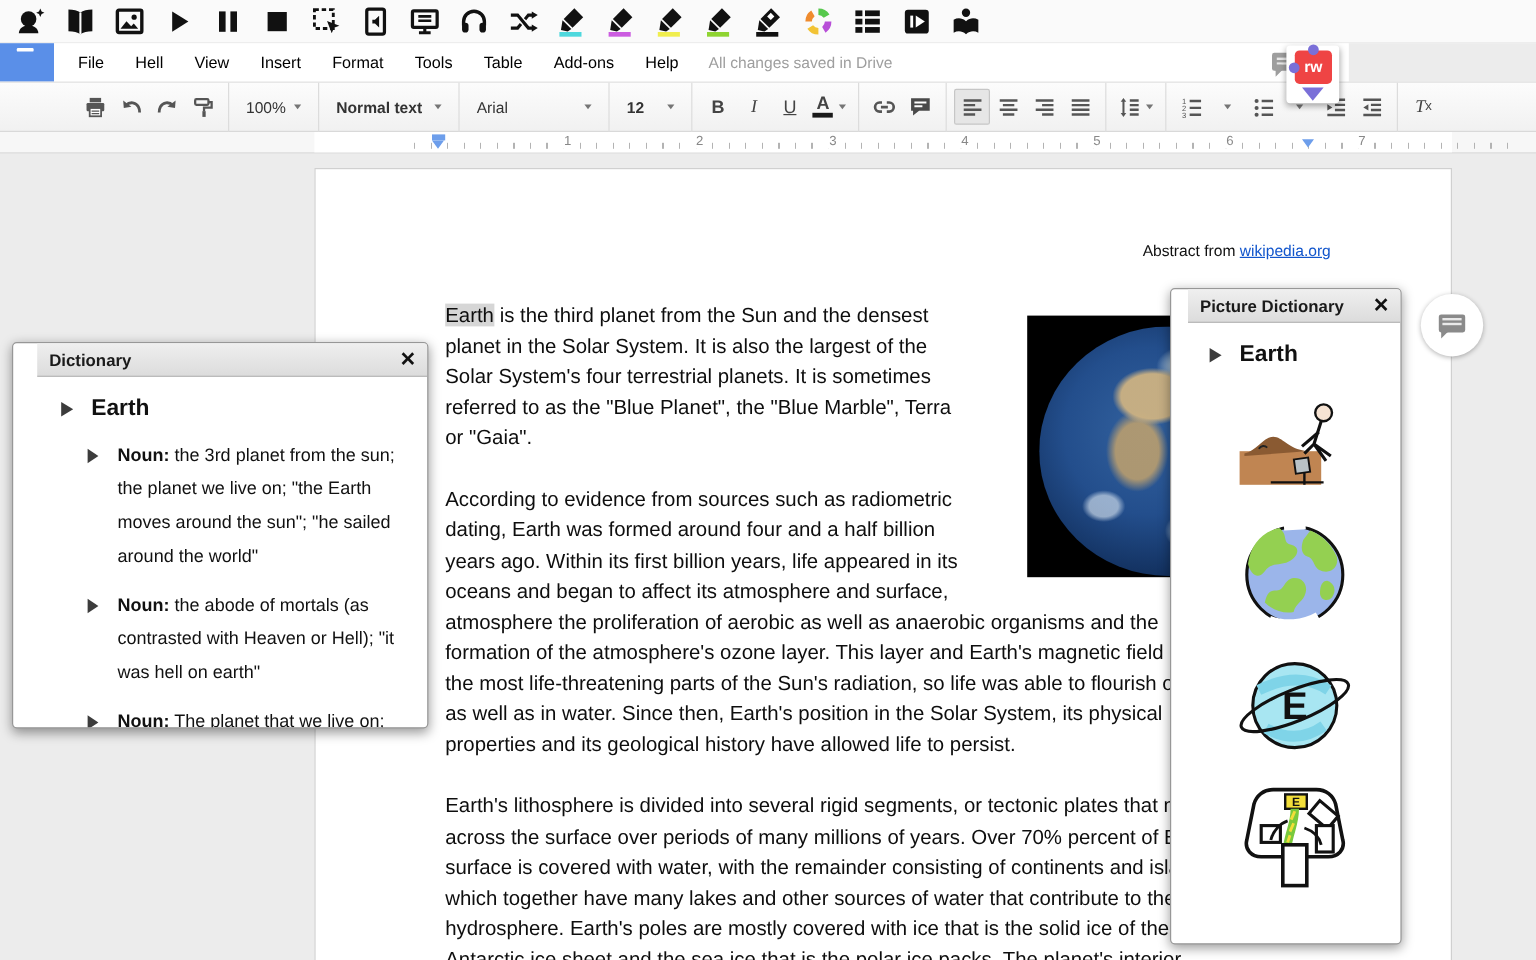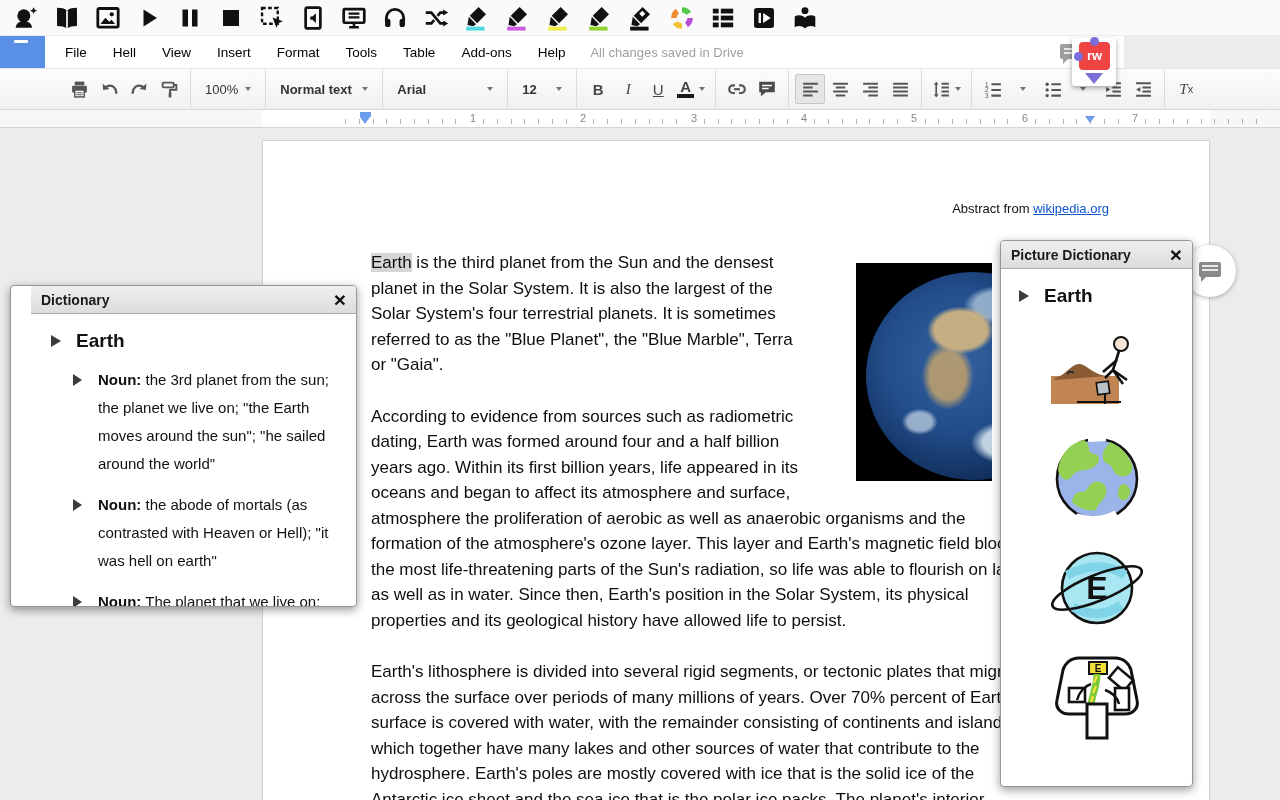--- a/index.html
+++ b/index.html
@@ -94,21 +94,21 @@
   .wordrow { display:flex; align-items:center; gap:15px; }
   .wordrow .word { font-size:19px; font-weight:bold; color:#111; }
 
   #dict-panel { left:10px; top:157px; width:347px; height:322px;padding-left:20px; }
   #dict-panel .wordrow { margin:16px 0 14px 20px; }
   .entry { display:flex; margin:13px 12px 9px 42px; }
   .entry .tri { margin:8px 16px 0 0; border-left-width:9px; border-top-width:6px; border-bottom-width:6px; }
   .etext { font-size:15px; line-height:28px; color:#111; width:262px; }
   .etext b { font-weight:bold; }
 
-  #pic-panel { left:1000px; top:112px; width:193px; height:547px; }
+  #pic-panel { left:975px; top:112px; width:193px; height:547px;padding-left:14px; }
   #pic-panel .wordrow { margin:16px 0 10px 18px; }
   #pic-figs { display:flex; flex-direction:column; align-items:center; gap:27px; padding-top:12px; }
   .fig { width:104px; height:82px; display:flex; align-items:center; justify-content:center; cursor:pointer; }
 
   
   #comment-fab { position:absolute; left:1184px; top:117px; width:52px; height:52px; border-radius:50%;
                  background:#fff; box-shadow:0 1px 4px rgba(0,0,0,.3); cursor:pointer; z-index:30; }
   #comment-fab .bub { position:absolute; left:15px; top:17px; width:22px; height:15px; background:#8a8a8a; border-radius:2px; }
   #comment-fab .bub:after { content:""; position:absolute; left:2px; bottom:-5px; border:5px solid transparent; border-top-color:#8a8a8a; border-left-color:#8a8a8a; }
   #comment-fab .cl { position:absolute; left:3px; width:16px; height:2px; background:#e9e9e9; }
@@ -325,21 +325,21 @@
         <span class="lab">100%</span>
         <span class="caret"></span>
       </div>
     <div class="sep"></div>
     <div class="tdrop" style="width:104px">
         <span class="lab" style="font-weight:bold;flex:1">Normal text</span>
         <span class="caret"></span>
       </div>
     <div class="sep"></div>
     <div class="tdrop" style="width:112px">
-        <span class="lab" style="font-weight:bold;flex:1">Arial</span>
+        <span class="lab" style="font-weight:normal;flex:1">Arial</span>
         <span class="caret"></span>
       </div>
     <div class="sep"></div>
     <div class="tdrop" style="width:56px">
         <span class="lab" style="font-weight:bold;flex:1">12</span>
         <span class="caret"></span>
       </div>
     <div class="sep"></div>
     <div class="tbtn">
         <span class="blet">B</span>

